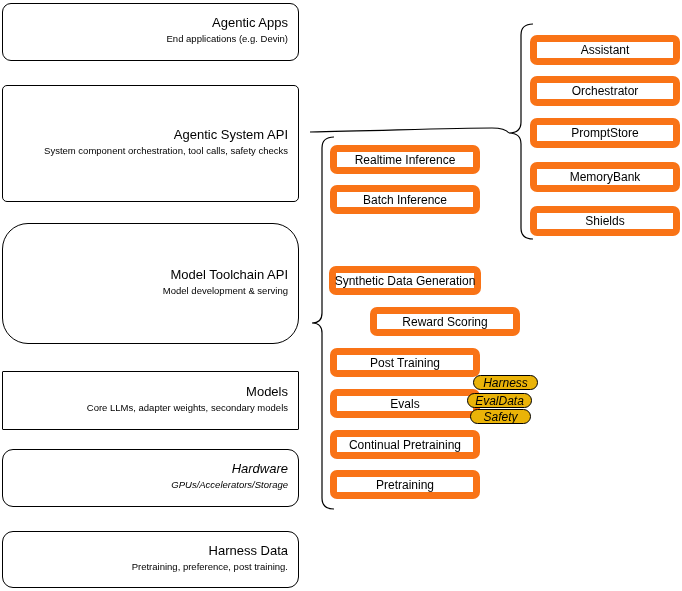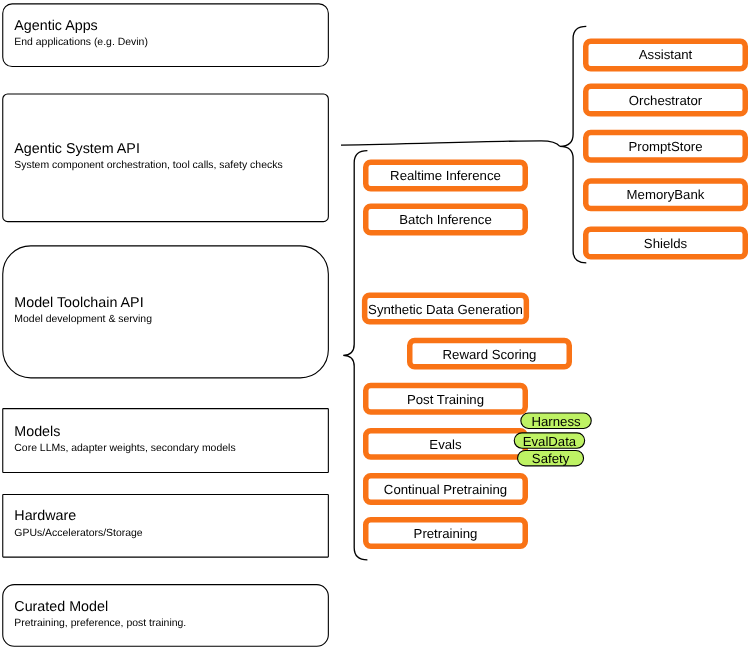--- a/index.html
+++ b/index.html
@@ -25,39 +25,39 @@
   }
   .bigbox {
     position: absolute;
     left: 2px;
     width: 297px;
     border: 1px solid #000000;
     background: #ffffff;
     box-sizing: border-box;
     display: flex;
     flex-direction: column;
-    align-items: flex-start;
+    align-items: flex-end;
     justify-content: center;
     text-align: center;
     padding: 0 10px 4px 10px;
   }
   .bigbox .title {
     font-size: 13px;
     line-height: 16px;
     white-space: nowrap;
   }
   .bigbox .subtitle {
     font-size: 9.5px;
     line-height: 12px;
     margin-top: 2px;
     white-space: nowrap;
   }
   .sbox {
     position: absolute;
-    border: 5px solid #f97316;
+    border: 7px solid #f97316;
     border-radius: 7px;
     background: #ffffff;
     box-sizing: border-box;
     display: flex;
     align-items: center;
     justify-content: center;
     text-align: center;
     font-size: 12px;
     white-space: nowrap;
   }
@@ -68,27 +68,28 @@
   }
   .rightcol {
     left: 530px;
     width: 150px;
     height: 30px;
   }
   .tag {
     position: absolute;
     border: 1px solid #000000;
     border-radius: 8px;
-    background: #bef264;
+    background: #eab308;
     box-sizing: border-box;
     display: flex;
     align-items: center;
     justify-content: center;
     font-size: 12px;
     white-space: nowrap;
+    font-style: italic;
   }
 </style>
 </head>
 <body>
 
 <div class="canvas">
 
   <svg class="connector-layer" viewBox="0 0 682 591" xmlns="http://www.w3.org/2000/svg">
 
     <path d="M 334 137 Q 322 137 322 148 L 322 313 Q 322 323 312 323 Q 322 323 322 333 L 322 498 Q 322 509 334 509" fill="none" stroke="#000000" stroke-width="1.2"></path>
@@ -111,27 +112,27 @@
   <div class="bigbox" style="top:223px; height:121px; border-radius:26px;">
     <div class="title">Model Toolchain API</div>
     <div class="subtitle">Model development &amp; serving</div>
   </div>
 
   <div class="bigbox" style="top:371px; height:59px; border-radius:1px;">
     <div class="title">Models</div>
     <div class="subtitle">Core LLMs, adapter weights, secondary models</div>
   </div>
 
-  <div class="bigbox" style="top:449px; height:58px; border-radius:1px;">
+  <div class="bigbox" style="top:449px; height:58px; border-radius:11px;font-style:italic;">
     <div class="title">Hardware</div>
     <div class="subtitle">GPUs/Accelerators/Storage</div>
   </div>
 
   <div class="bigbox" style="top:531px; height:57px; border-radius:11px;">
-    <div class="title">Curated Model</div>
+    <div class="title">Harness Data</div>
     <div class="subtitle">Pretraining, preference, post training.</div>
   </div>
 
   <div class="sbox mid" style="top:145px;">Realtime Inference</div>
   <div class="sbox mid" style="top:185px;">Batch Inference</div>
   <div class="sbox mid" style="top:266px; left:329px; width:152px;">Synthetic Data Generation</div>
   <div class="sbox mid" style="top:307px;margin-left:40px;">Reward Scoring</div>
   <div class="sbox mid" style="top:348px;">Post Training</div>
   <div class="sbox mid" style="top:389px;">Evals</div>
   <div class="sbox mid" style="top:430px;">Continual Pretraining</div>

